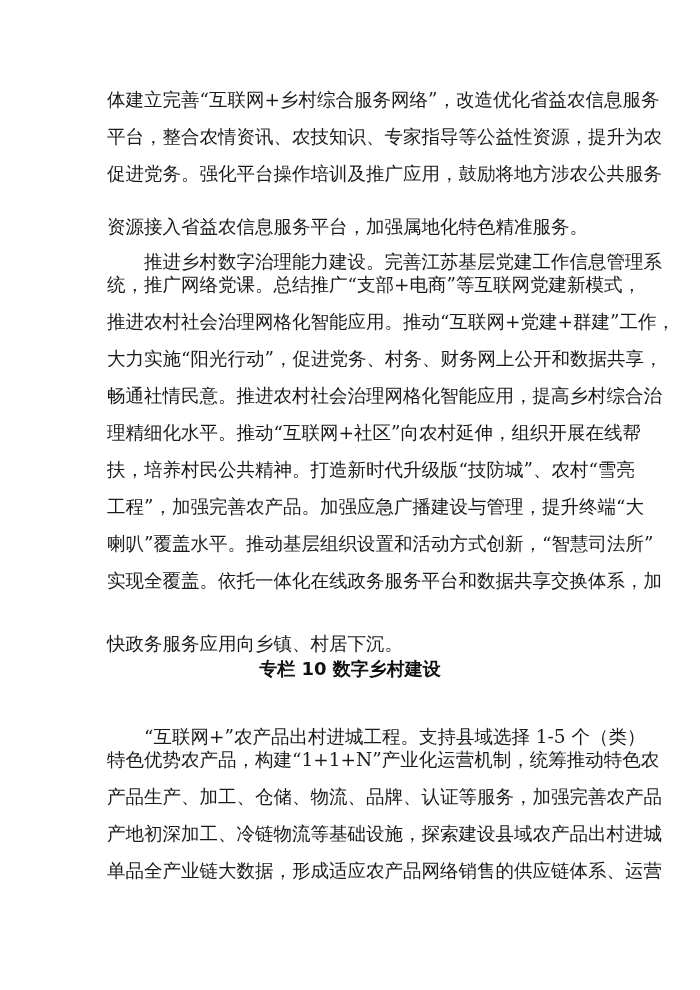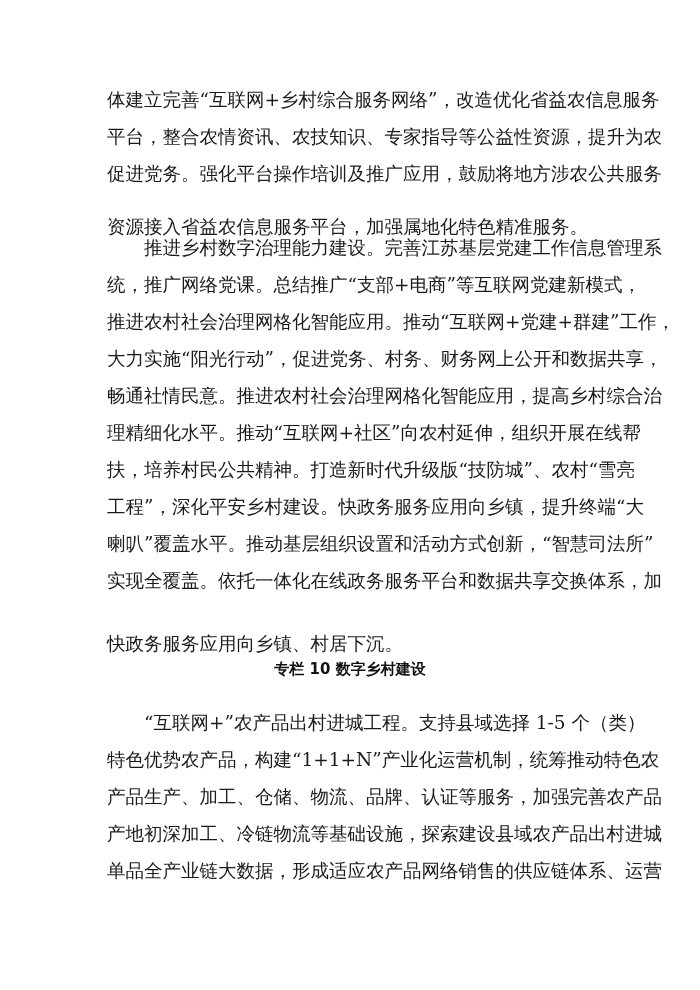--- a/index.html
+++ b/index.html
@@ -7,25 +7,25 @@
     width: 700px; height: 990px; background: #ffffff; position: relative; overflow: hidden;
     font-family: "DejaVu Serif", "Liberation Serif", serif; color: #1a1a1a;
   }
   .page { position: absolute; left: 0; top: 0; width: 700px; height: 990px; padding-left: 32px; }
   .line {
     position: absolute; left: 107px; width: 487px; height: 24px;
     font-size: 18.5px; line-height: 24px; white-space: nowrap;
     text-align: justify; text-align-last: justify; letter-spacing: 0px;
   }
   .line.last { text-align-last: left; }
-  .line.indent { left: 144px; width: 450px; }
+  .line.indent { left: 144px; width: 450px; margin-top: 14px; }
   .heading {
     position: absolute; left: 0; width: 700px; top: 657px; text-align: center;
     font-family: "DejaVu Sans", "Liberation Sans", sans-serif; font-weight: bold;
-    font-size: 15px; line-height: 24px; color: #111;
+    font-size: 18px; line-height: 24px; color: #111;
   }
 </style>
 </head>
 <body>
 
 <div class="page">
 
   <div>
     <div class="line" style="top:88px">体建立完善“互联网+乡村综合服务网络”，改造优化省益农信息服务</div>
     <div class="line" style="top:125px">平台，整合农情资讯、农技知识、专家指导等公益性资源，提升为农</div>
@@ -34,21 +34,21 @@
   </div>
 
   <div>
     <div class="line indent" style="top:236px">推进乡村数字治理能力建设。完善江苏基层党建工作信息管理系</div>
     <div class="line" style="top:273px">统，推广网络党课。总结推广“支部+电商”等互联网党建新模式，</div>
     <div class="line" style="top:310px">推进农村社会治理网格化智能应用。推动“互联网+党建+群建”工作，</div>
     <div class="line" style="top:347px">大力实施“阳光行动”，促进党务、村务、财务网上公开和数据共享，</div>
     <div class="line" style="top:384px">畅通社情民意。推进农村社会治理网格化智能应用，提高乡村综合治</div>
     <div class="line" style="top:421px">理精细化水平。推动“互联网+社区”向农村延伸，组织开展在线帮</div>
     <div class="line" style="top:458px">扶，培养村民公共精神。打造新时代升级版“技防城”、农村“雪亮</div>
-    <div class="line" style="top:495px">工程”，深化平安乡村建设。快政务服务应用向乡镇，提升终端“大</div>
+    <div class="line" style="top:495px">工程”，加强完善农产品。加强应急广播建设与管理，提升终端“大</div>
     <div class="line" style="top:532px">喇叭”覆盖水平。推动基层组织设置和活动方式创新，“智慧司法所”</div>
     <div class="line" style="top:569px">实现全覆盖。依托一体化在线政务服务平台和数据共享交换体系，加</div>
     <div class="line last" style="top:632px">快政务服务应用向乡镇、村居下沉。</div>
   </div>
 
   <div class="heading">专栏 10  数字乡村建设</div>
 
   <div>
     <div class="line indent" style="top:711px">“互联网+”农产品出村进城工程。支持县域选择 1-5 个（类）</div>
     <div class="line" style="top:748px">特色优势农产品，构建“1+1+N”产业化运营机制，统筹推动特色农</div>

